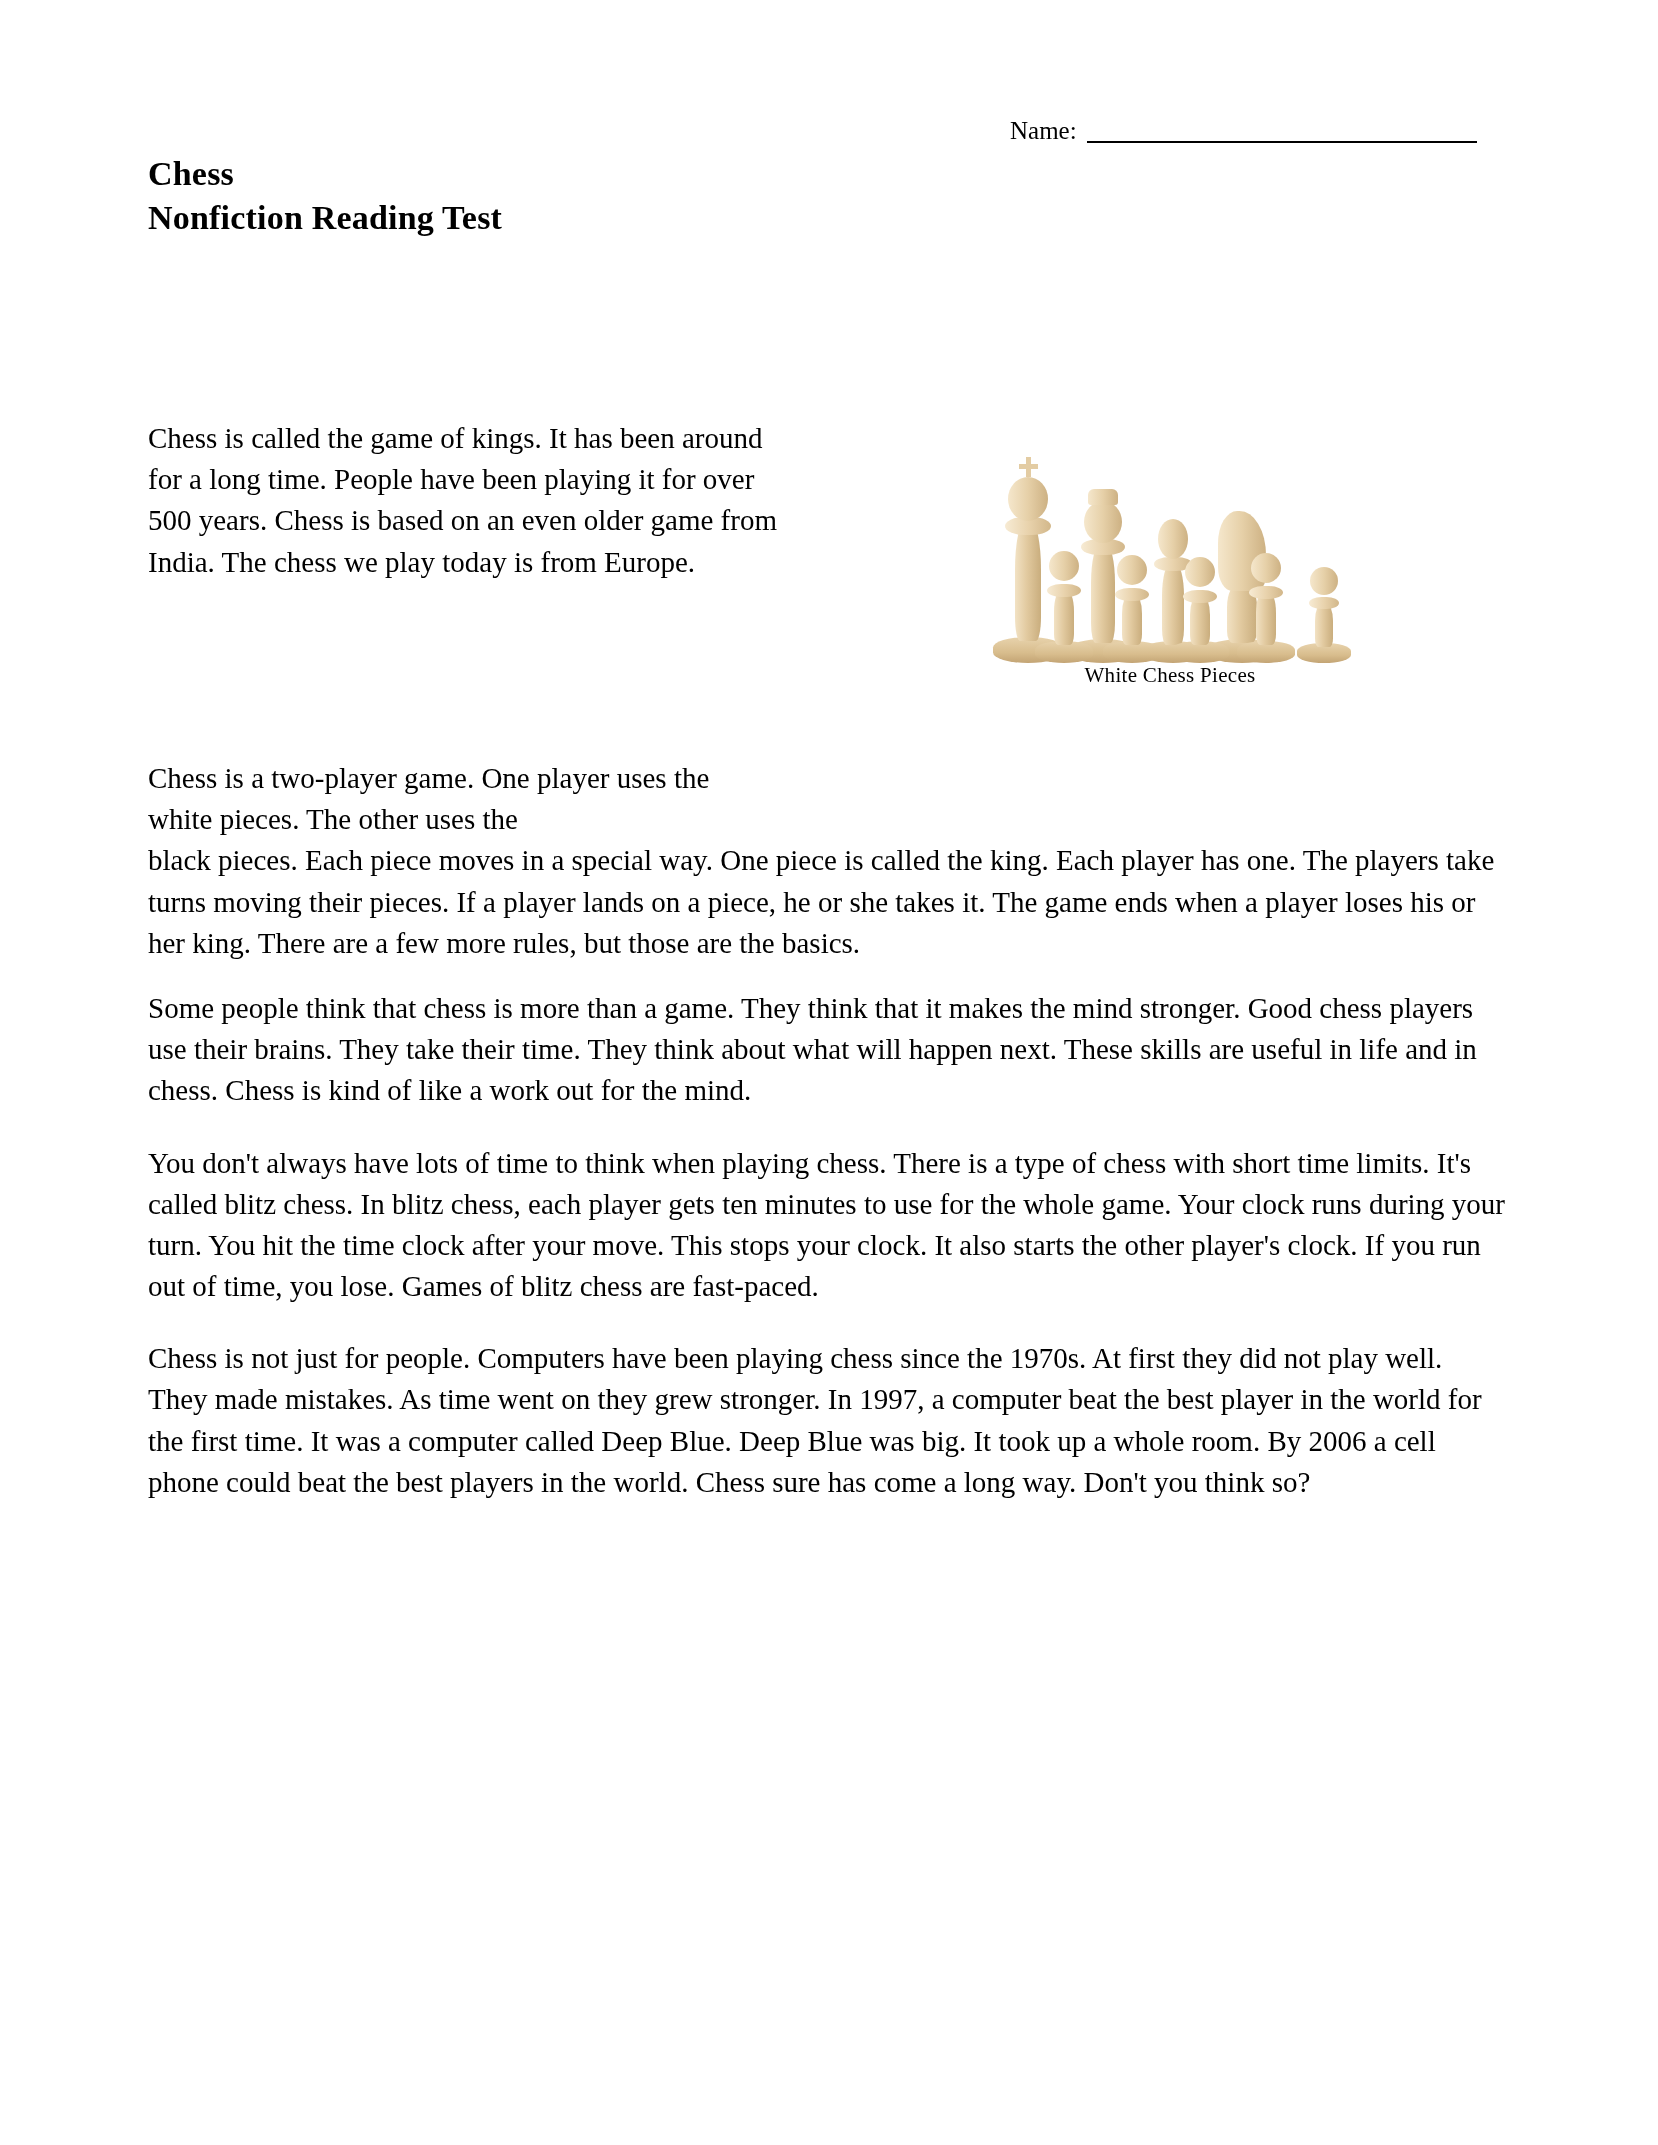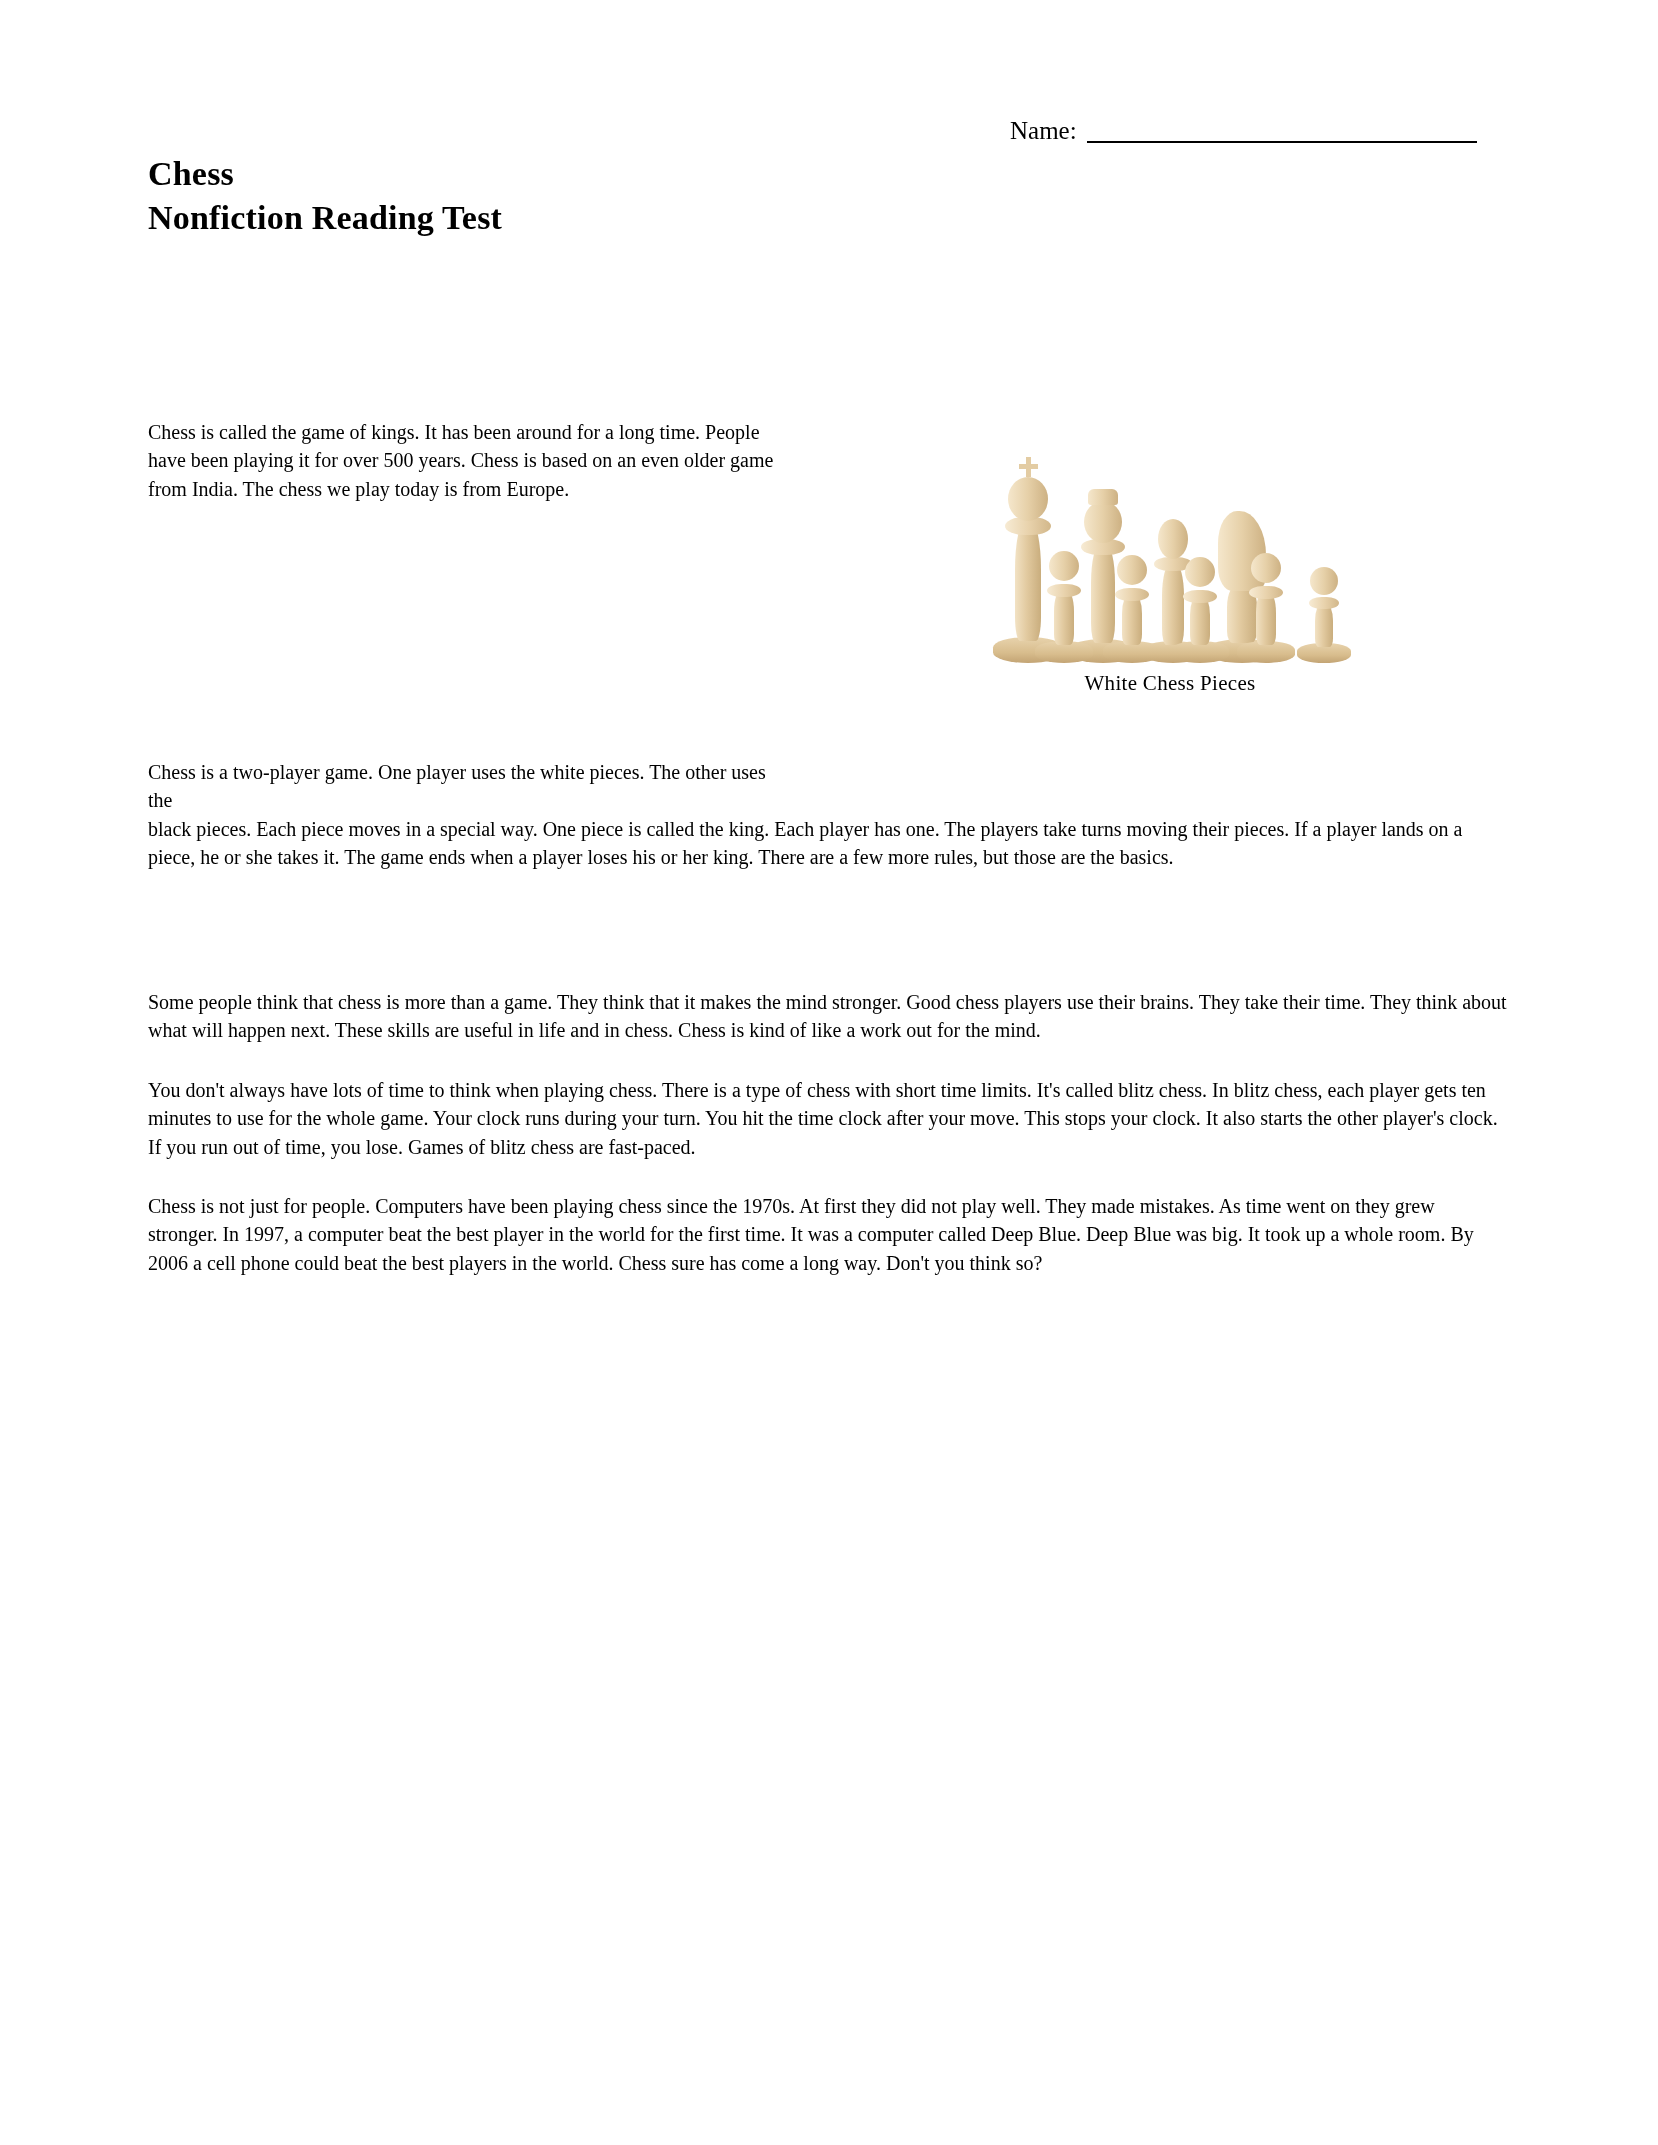--- a/index.html
+++ b/index.html
@@ -67,21 +67,21 @@
     line-height: 1.4;
     text-align: left;
   }
   .directions b { font-weight: bold; }
 
   
   .body-col {
     position: absolute;
     left: 148px;
     width: 1360px;
-    font-size: 20px;
+    font-size: 29px;
     line-height: 1.42;
   }
 
   .para {
     margin: 0 0 31px 0;
     text-align: left;
   }
 
   
   .p1 { position: absolute; top: 418px; left: 148px; width: 630px; margin: 0; }
@@ -92,21 +92,20 @@
   
   .figure {
     position: absolute;
     top: 438px;
     left: 975px;
     width: 390px;
     text-align: center;
   }
   .figure-caption {
     font-size: 21px;
-    margin-top: 8px;
     letter-spacing: 0.3px;
   }
 
   .chess-img {
     width: 390px;
     height: 225px;
     position: relative;
     background: #ffffff;
   }
   .piece {

